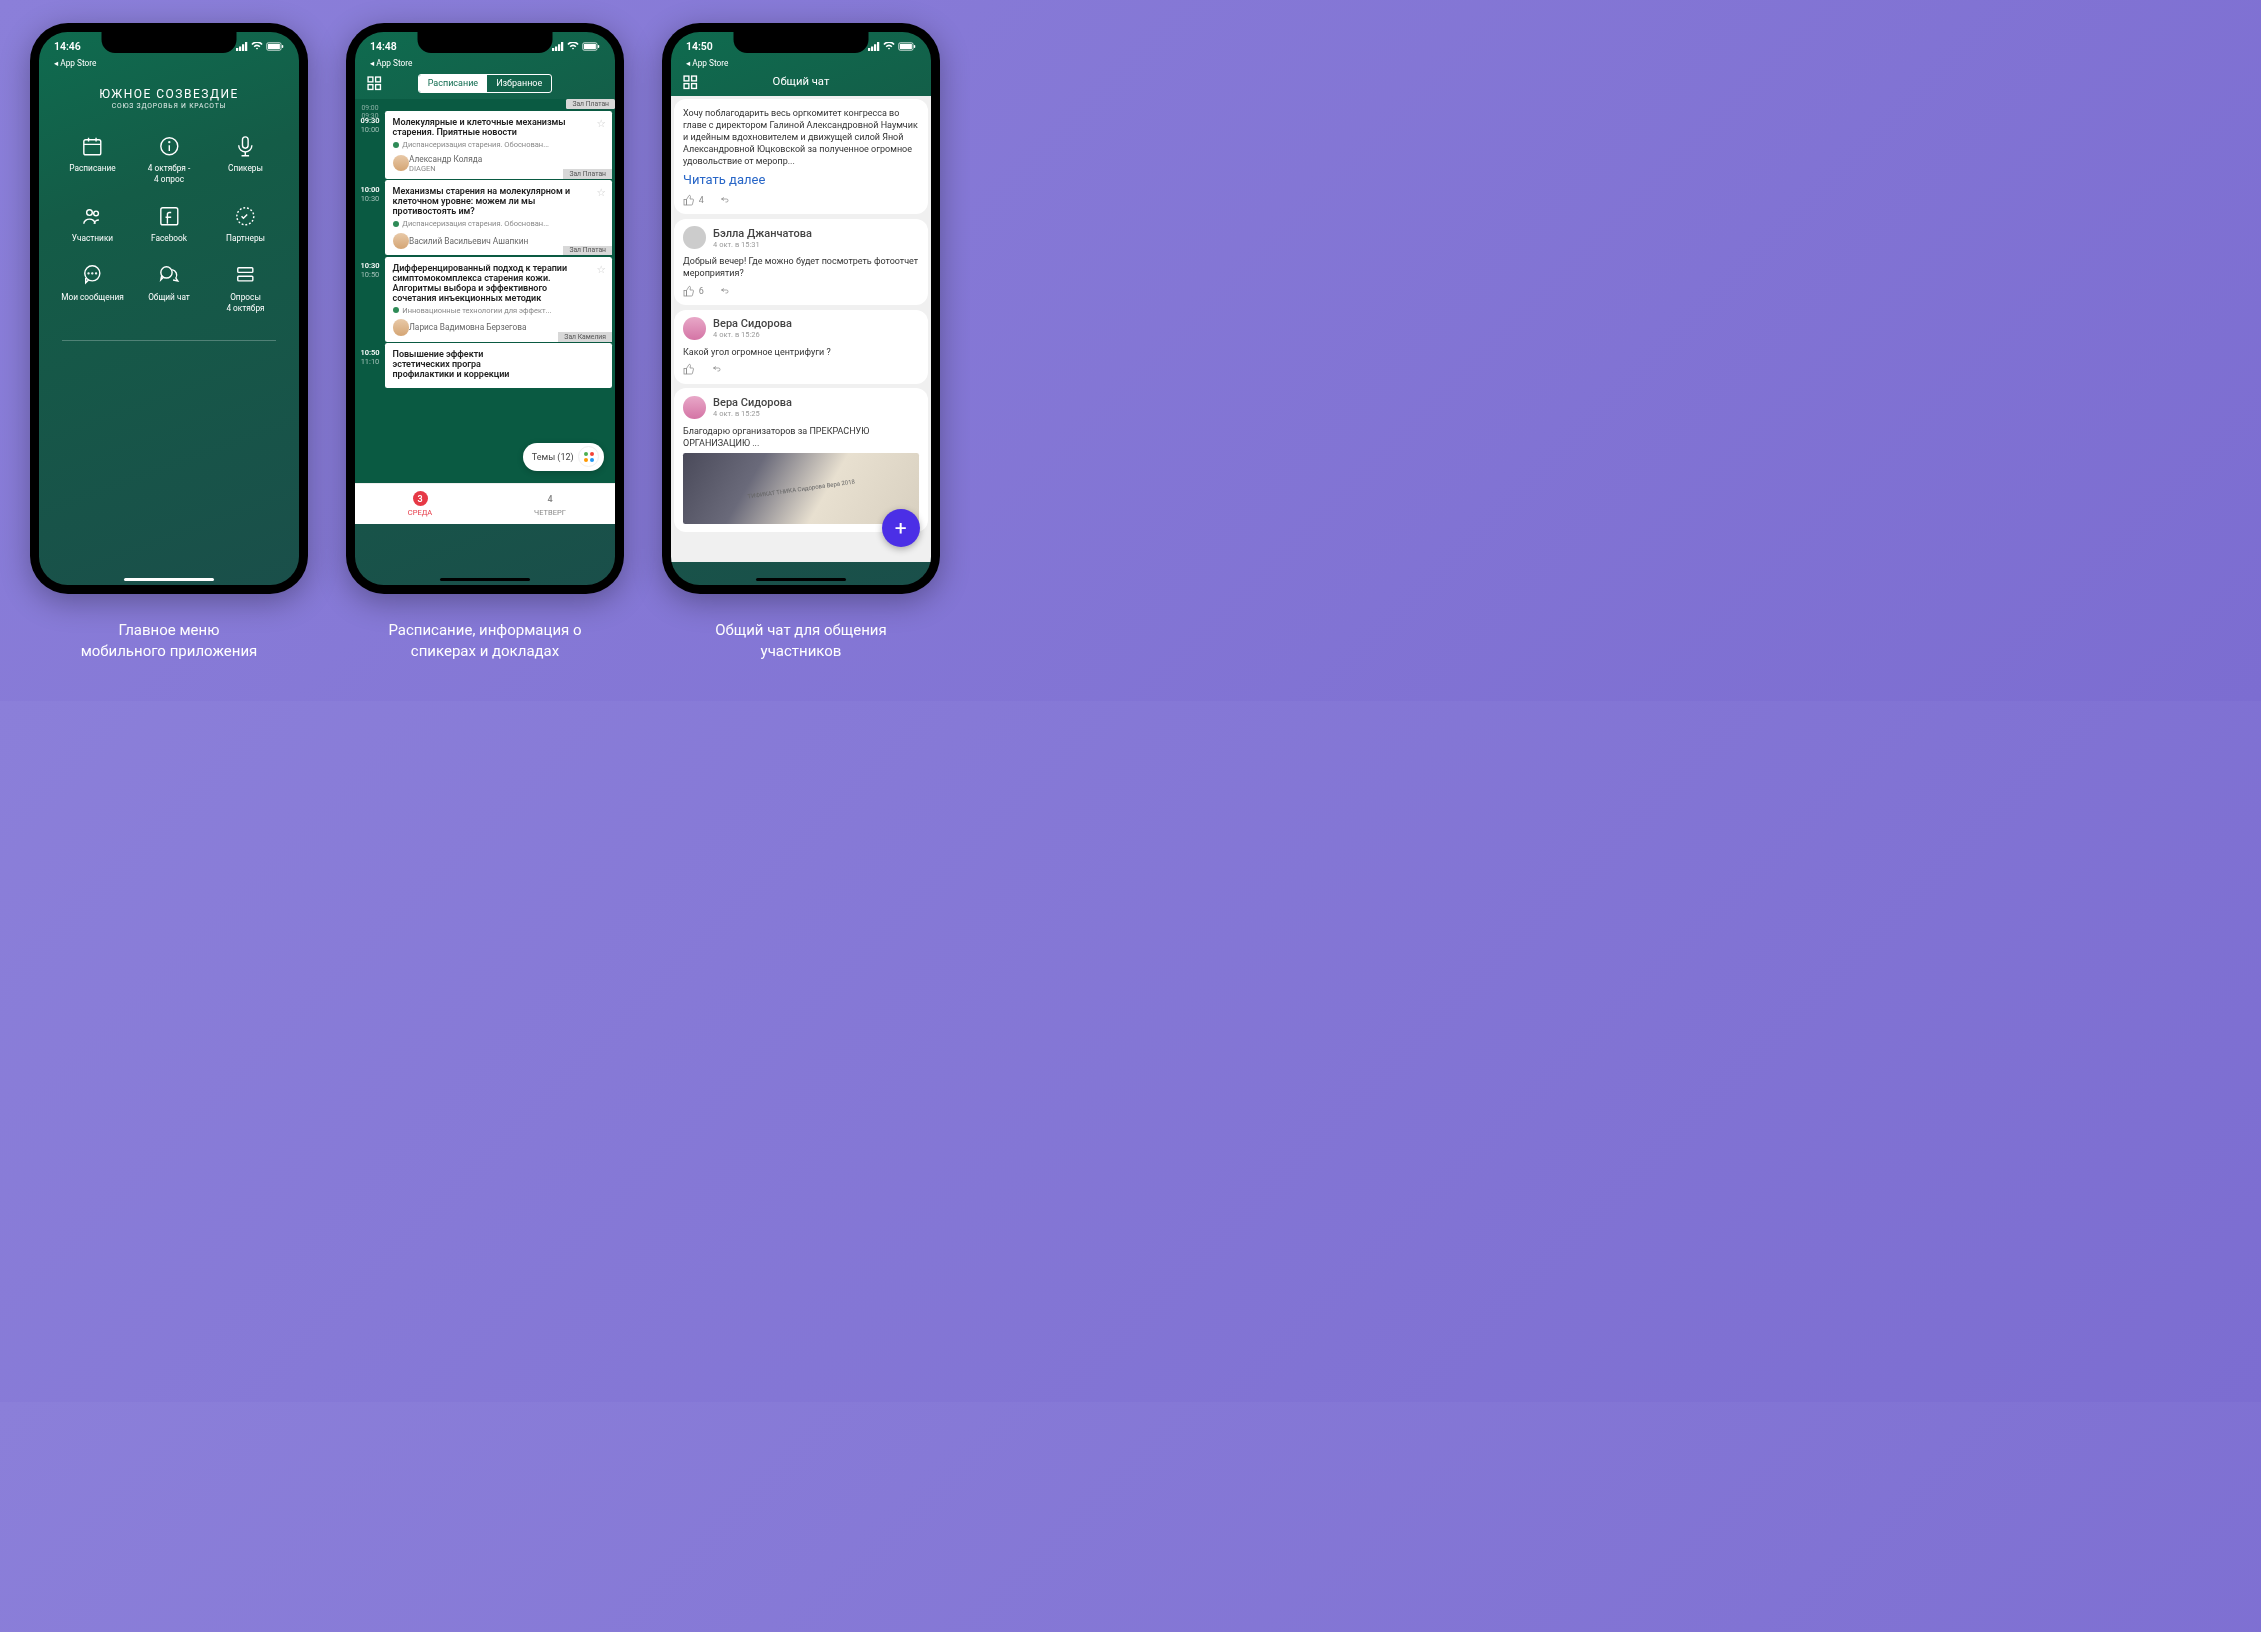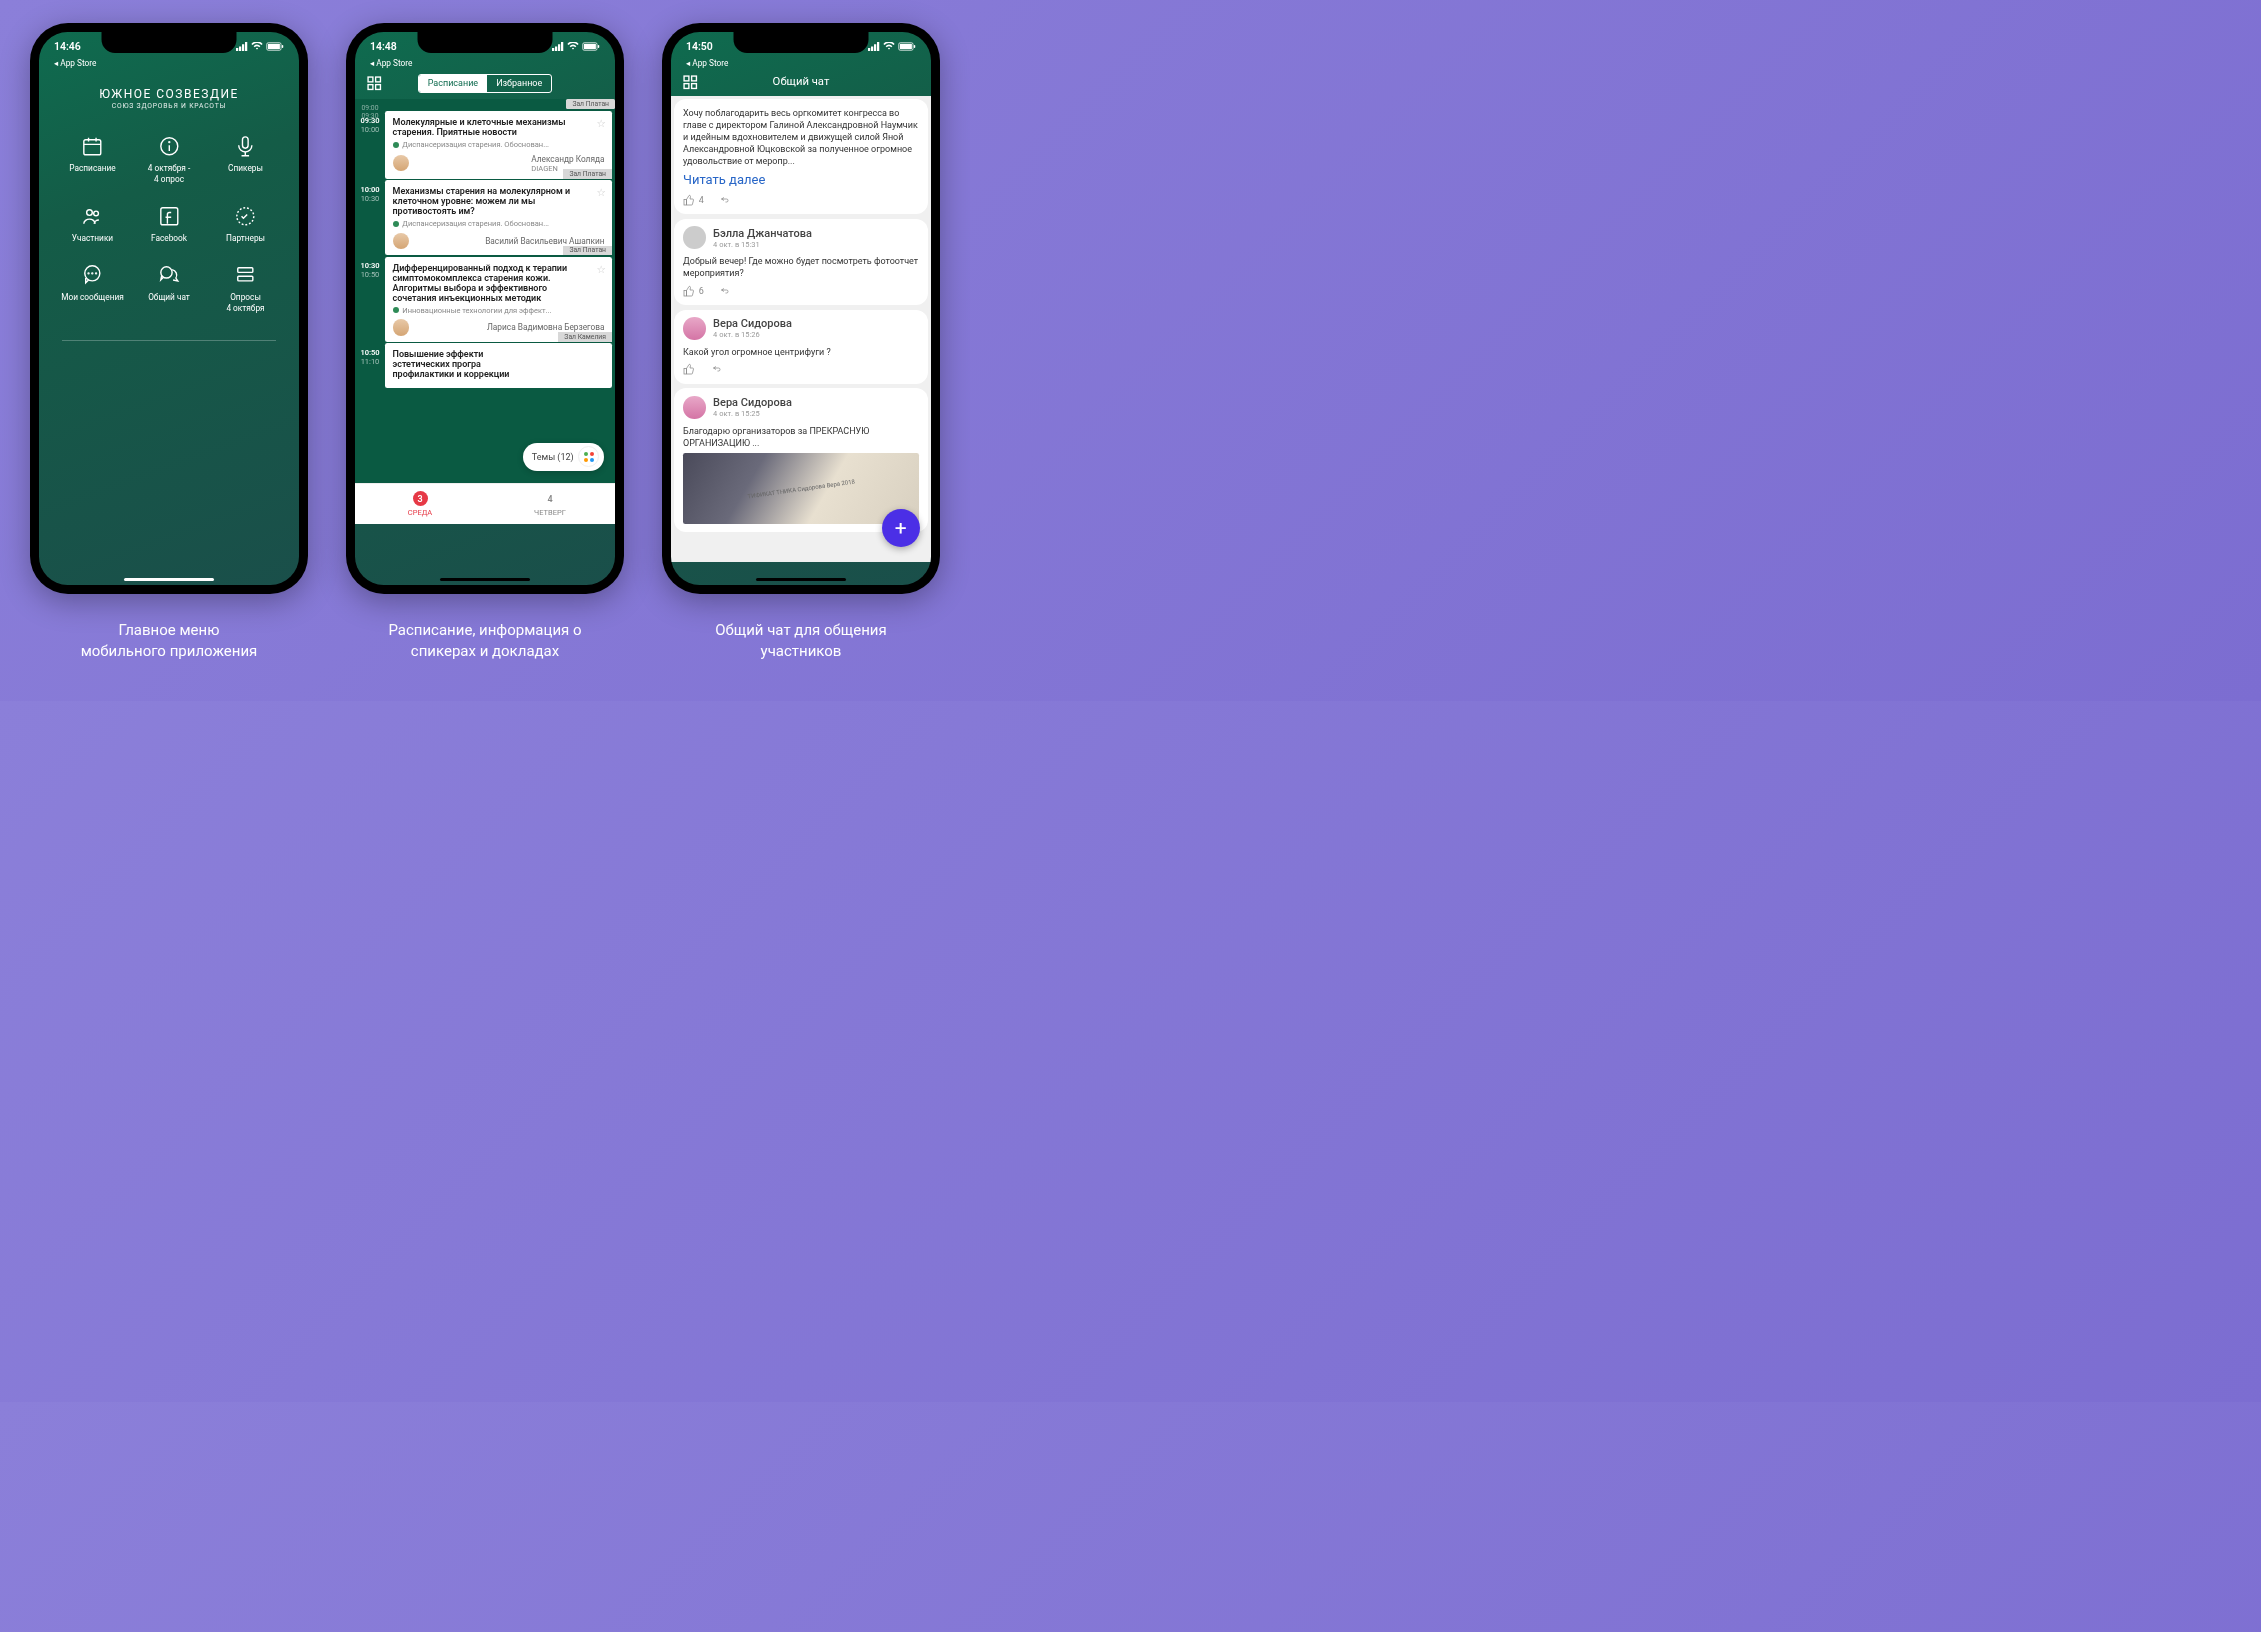--- a/index.html
+++ b/index.html
@@ -196,23 +196,22 @@
 }
 .track-dot {
   width: 6px;
   height: 6px;
   border-radius: 50%;
   background: #2e8b57;
 }
 .speaker-row {
   display: flex;
   align-items: center;
-  gap: 22px;
+  gap: 0;
   margin-top: 3px;
-  justify-content: space-between;
 }
 .avatar {
   width: 16.5px;
   height: 16.5px;
   border-radius: 50%;
   background: linear-gradient(#e8c9a8, #d4a574);
 }
 .speaker-name {
   font-size: 8.3px;
   color: #666;

